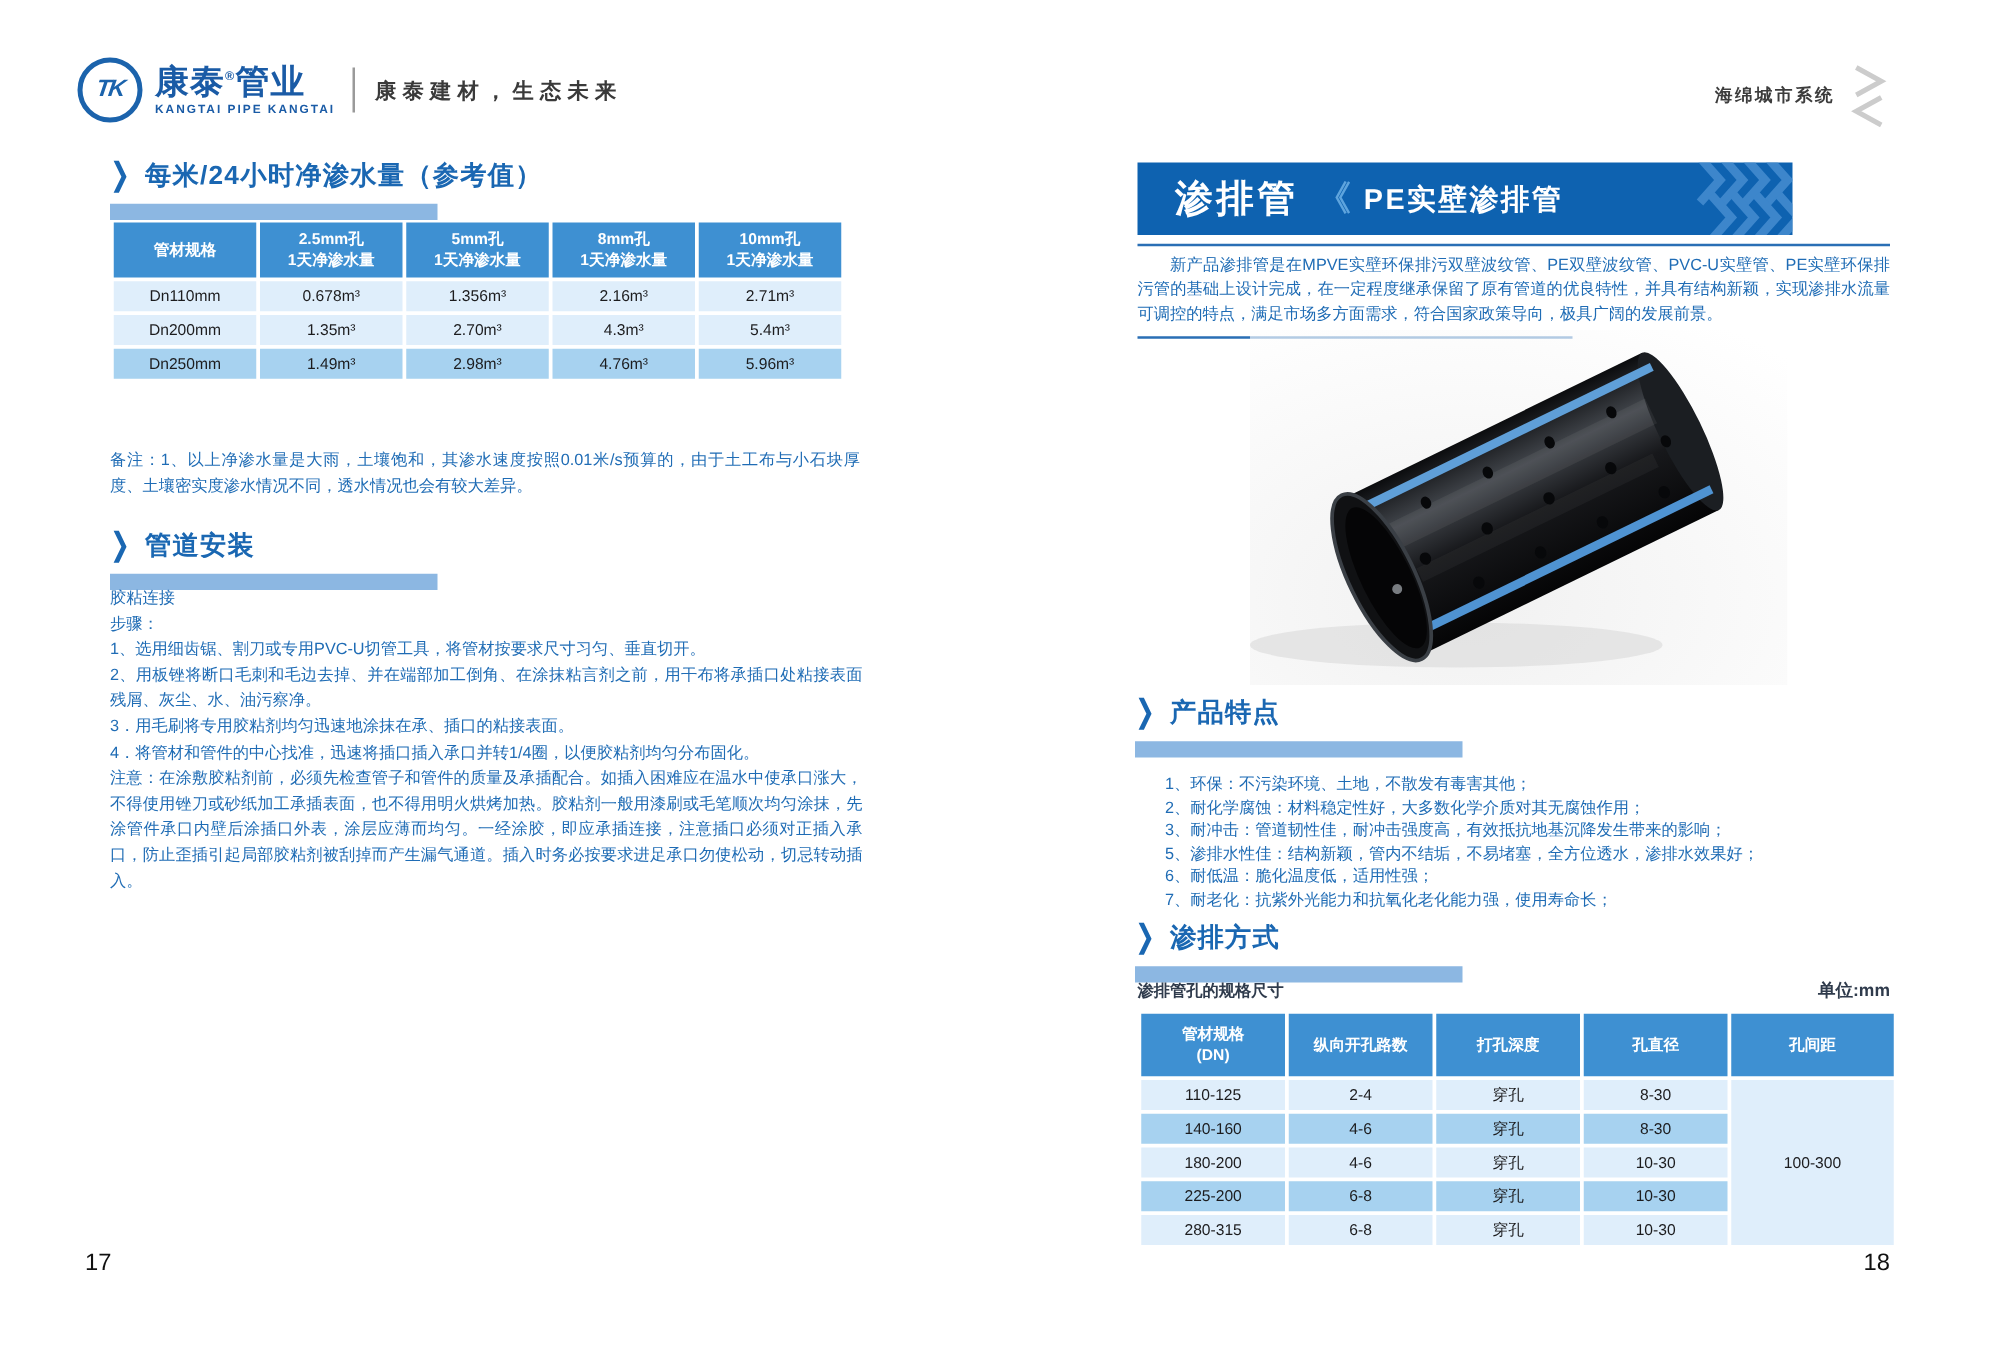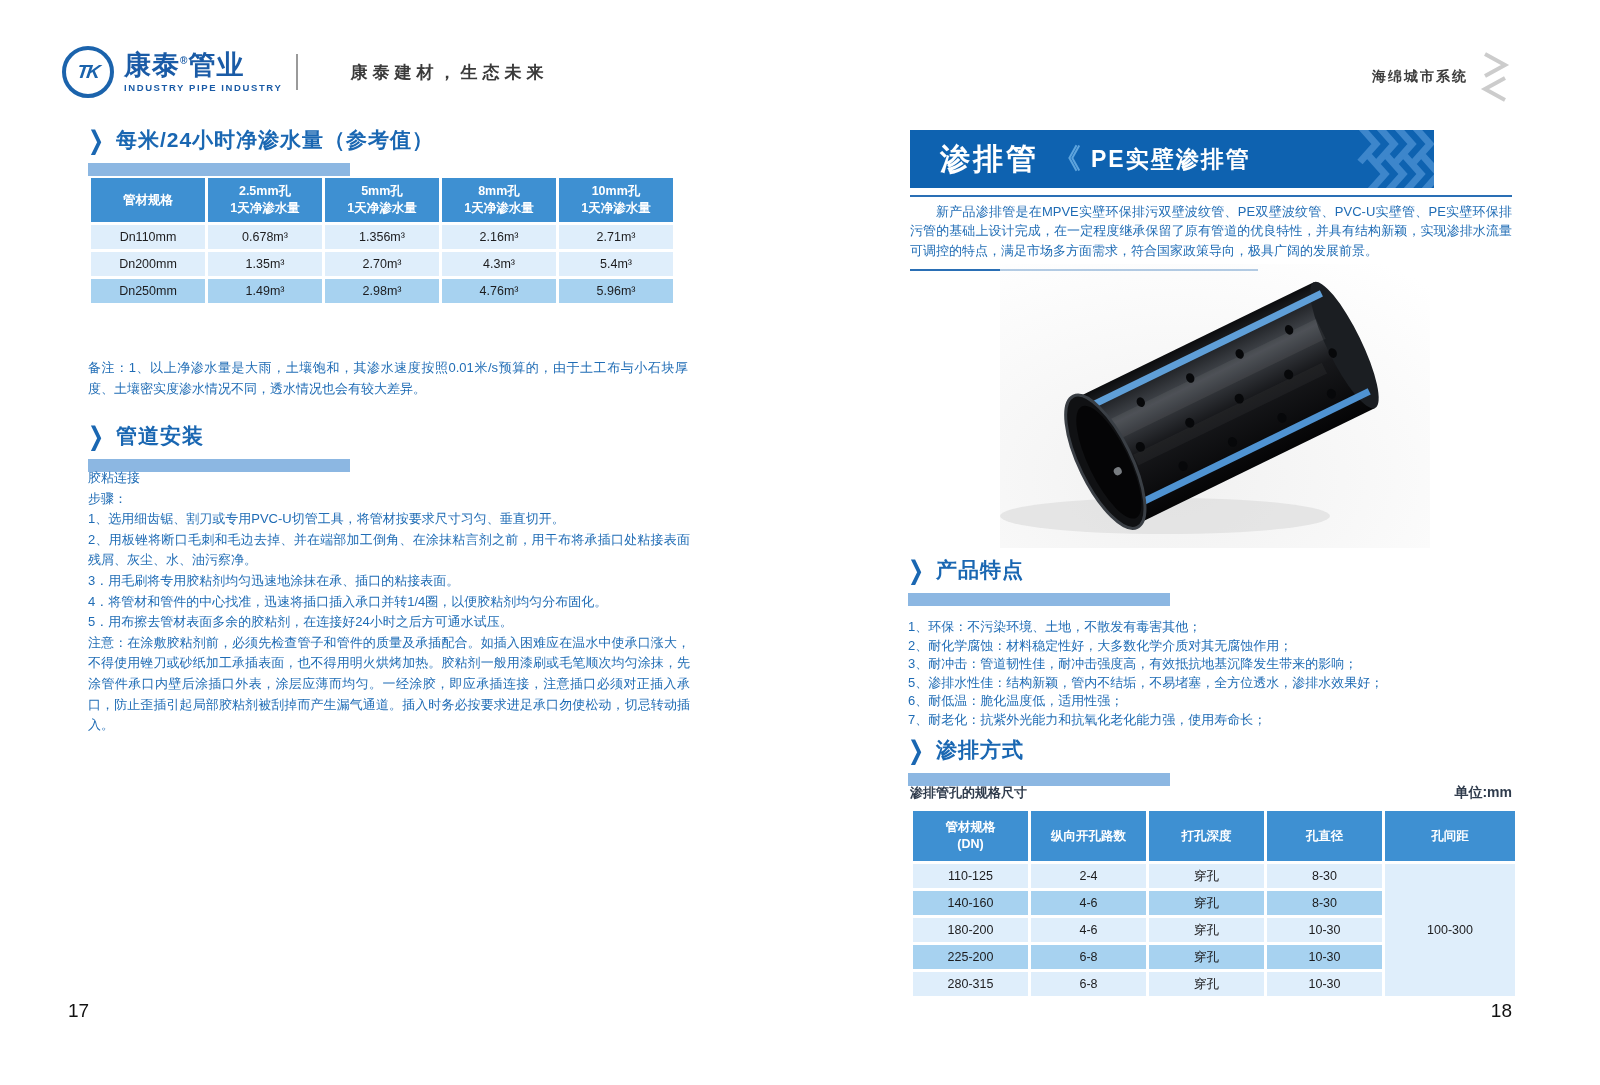--- a/index.html
+++ b/index.html
@@ -13,21 +13,21 @@
   .logo-circle{
     width:44px;height:44px;border:4px solid #1b63ac;border-radius:50%;
     display:flex;align-items:center;justify-content:center;flex:0 0 auto;
   }
   .logo-tk{font-style:italic;font-weight:900;font-size:19px;color:#1b63ac;letter-spacing:-2px;transform:skewX(-8deg);}
   .logo-names{margin-left:10px;line-height:1;}
   .logo-cn{font-weight:900;font-size:27px;color:#1a5ba6;letter-spacing:1px;}
   .logo-cn sup{font-size:10px;}
   .logo-en{font-weight:bold;font-size:9.5px;color:#1a5ba6;letter-spacing:1.6px;margin-top:4px;}
   .logo-div{width:2px;height:36px;background:#9a9a9a;margin:0 16px 0 14px;}
-  .tagline{font-weight:bold;font-size:17px;color:#3a3a3a;letter-spacing:5px;margin-left:36px;}
+  .tagline{font-weight:bold;font-size:17px;color:#3a3a3a;letter-spacing:5px;}
   
   .sec-head{display:flex;align-items:center;color:#1a67b2;font-weight:bold;font-size:21px;letter-spacing:1px;}
   .chev{font-weight:900;font-size:19px;margin-right:11px;transform:scaleY(1.35);color:#1a67b2;}
   .head-bar{height:13px;background:#8cb7e2;width:262px;margin-top:9px;}
   
   table.tbl{border-collapse:separate;border-spacing:3px;table-layout:fixed;}
   table.tbl th{background:#3e90d2;color:#fff;font-size:12.5px;font-weight:bold;text-align:center;line-height:1.35;padding:5px 2px;}
   table.tbl td{font-size:12.5px;color:#1c1c1e;text-align:center;height:24px;padding:0 2px;}
   tr.row-light td{background:#dfeefb;}
   tr.row-mid td{background:#a7d2f0;}
@@ -54,37 +54,37 @@
   .banner{position:absolute;left:910px;top:130px;width:524px;height:58px;background:#0e62b0;display:flex;align-items:center;overflow:hidden;}
   .banner-title{color:#fff;font-size:30px;font-weight:bold;margin-left:30px;letter-spacing:3px;white-space:nowrap;}
   .banner-mark{color:#5ea4dd;font-size:28px;font-weight:bold;margin:0 10px 0 14px;}
   .banner-sub{color:#fff;font-size:23px;font-weight:bold;letter-spacing:2px;white-space:nowrap;}
   .banner-chevrons{position:absolute;right:0;top:0;height:58px;}
   .rule-top{position:absolute;left:910px;top:195px;width:602px;height:2px;background:#2a6fb5;}
   .rule-bottom{position:absolute;left:910px;top:269px;width:348px;height:2px;background:#2a6fb5;}
   .intro{position:absolute;left:910px;top:202px;width:602px;font-size:13px;line-height:19.4px;color:#1f6cb5;text-align:justify;text-indent:2em;}
   .photo{position:absolute;left:1000px;top:264px;width:430px;height:284px;}
   .features{position:absolute;left:908px;top:556px;width:604px;}
-  .feature-list{margin-top:12px;}
+  .feature-list{margin-top:12px;margin-left:24px;}
   .feature-list p{margin:0;font-size:13px;line-height:18.6px;color:#1f6cb5;}
   .method{position:absolute;left:908px;top:736px;}
   .caption-row{position:absolute;left:910px;top:784px;width:602px;display:flex;justify-content:space-between;align-items:baseline;gap:46px;}
   .caption{font-size:13px;font-weight:bold;color:#2f3b4c;}
   .unit{font-size:14px;font-weight:bold;color:#2f3b4c;}
 </style>
 </head>
 <body>
 
 <div class="logo-bar">
   <div class="logo-circle">
     <span class="logo-tk">TK</span>
   </div>
   <div class="logo-names">
     <div class="logo-cn"><span>康泰</span><sup>®</sup><span>管业</span></div>
-    <div class="logo-en">INDUSTRY PIPE INDUSTRY</div>
+    <div class="logo-en">KANGTAI PIPE KANGTAI</div>
   </div>
   <div class="logo-div"></div>
   <div class="tagline">康泰建材，生态未来</div>
 </div>
 
 <div class="corner">
   <span class="corner-label">海绵城市系统</span>
   <svg width="34" height="50" viewBox="0 0 34 50">
     <path d="M7 2 L27 13 L7 24" fill="none" stroke="#cccccc" stroke-width="4"></path>
     <path d="M27 26 L7 37 L27 48" fill="none" stroke="#cccccc" stroke-width="4"></path>
@@ -156,21 +156,20 @@
   <div class="head-bar"></div>
 </div>
 
 <div class="install">
   <p>胶粘连接</p>
   <p>步骤：</p>
   <p>1、选用细齿锯、割刀或专用PVC-U切管工具，将管材按要求尺寸习匀、垂直切开。</p>
   <p>2、用板锉将断口毛刺和毛边去掉、并在端部加工倒角、在涂抹粘言剂之前，用干布将承插口处粘接表面残屑、灰尘、水、油污察净。</p>
   <p>3．用毛刷将专用胶粘剂均匀迅速地涂抹在承、插口的粘接表面。</p>
   <p>4．将管材和管件的中心找准，迅速将插口插入承口并转1/4圈，以便胶粘剂均匀分布固化。</p>
-  <p>5．用布擦去管材表面多余的胶粘剂，在连接好24小时之后方可通水试压。</p>
   <p>注意：在涂敷胶粘剂前，必须先检查管子和管件的质量及承插配合。如插入困难应在温水中使承口涨大，不得使用锉刀或砂纸加工承插表面，也不得用明火烘烤加热。胶粘剂一般用漆刷或毛笔顺次均匀涂抹，先涂管件承口内壁后涂插口外表，涂层应薄而均匀。一经涂胶，即应承插连接，注意插口必须对正插入承口，防止歪插引起局部胶粘剂被刮掉而产生漏气通道。插入时务必按要求进足承口勿使松动，切忌转动插入。</p>
 </div>
 
 <div class="pgnum pg-left">17</div>
 
 <div class="banner">
   <span class="banner-title">渗排管</span>
   <span class="banner-mark">《</span>
   <span class="banner-sub">PE实壁渗排管</span>
   <svg class="banner-chevrons" width="170" height="58" viewBox="0 0 170 58">

